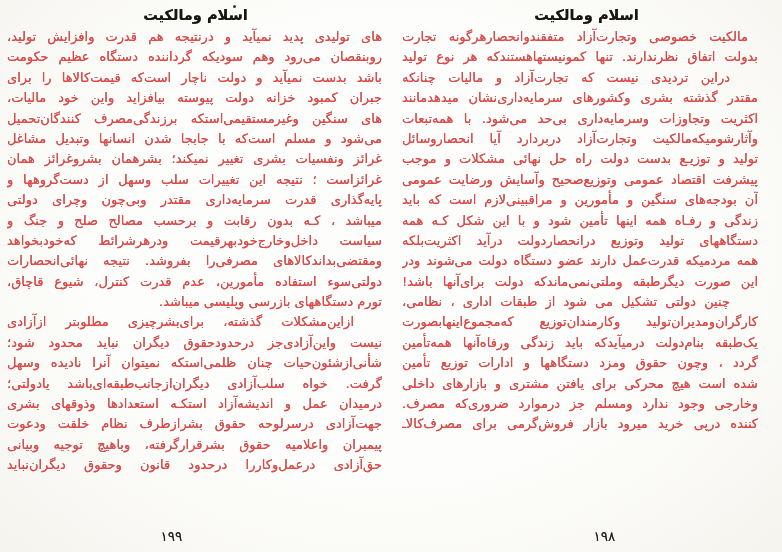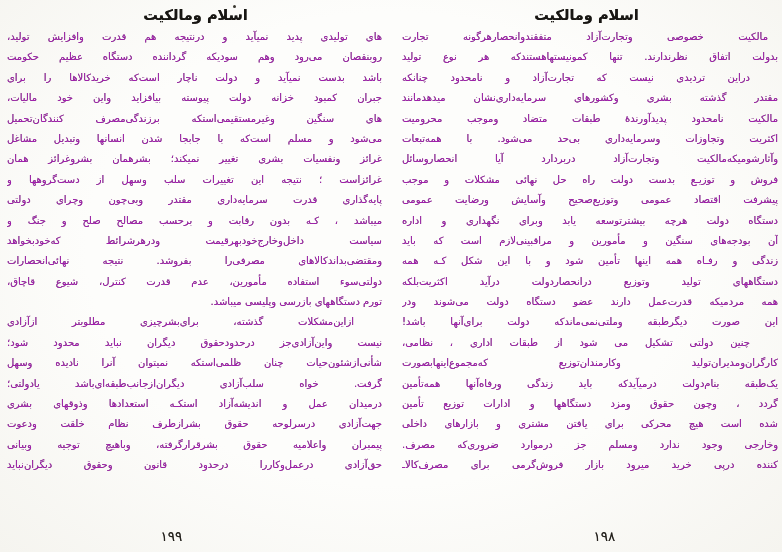--- a/index.html
+++ b/index.html
@@ -26,31 +26,31 @@
     color:#181613;
     padding-top:7px;
     padding-bottom:4px;
     letter-spacing:0.5px;
     text-shadow:0 0 0.4px rgba(20,18,15,.8);
   }
   .text-col {
     direction:rtl;
   }
   .page.left .text-col  { margin:0 9px 0 7px; }
-  .page.right .text-col { margin:0 4px 0 11px; }
+  .page.right .text-col { margin:0 24px 0 11px; }
   .line {
     direction:rtl;
     text-align:justify;
     text-align-last:justify;
     text-justify:inter-word;
-    font-size:10px;
+    font-size:13px;
     line-height:20.4px;
     height:20.4px;
     overflow:hidden;
-    color:#a21caf;
+    color:#ef4444;
     text-shadow:0 0 0.35px rgba(35,32,28,.65);
   }
   .line.flush { text-align-last:right; }
   .line.ind1 { padding-right:10px; }
   .line.ind2 { padding-right:28px; }
   .page-number {
     position:absolute;
     bottom:8px; left:0;
     width:100%;
     text-align:center;
@@ -72,21 +72,21 @@
 <body>
 
 <div class="spread">
 
   <div class="page left">
     <span class="speck"></span>
     <div class="page-header">اسلام ومالکیت</div>
     <div class="text-col">
         <div class="line">های تولیدی پدید نمیآید و درنتیجه هم  قدرت وافزایش تولید،</div>
         <div class="line">روبنقصان می‌رود وهم سودیکه گرداننده دستگاه عظیم حکومت</div>
-        <div class="line">باشد بدست نمیآید و دولت ناچار است‌که خرید‌کالاها را برای</div>
+        <div class="line">باشد بدست نمیآید و دولت ناچار است‌که قیمت‌کالاها را برای</div>
         <div class="line">جبران کمبود خزانه دولت پیوسته بیافزاید واین خود مالیات،</div>
         <div class="line">های سنگین وغیرمستقیمی‌استکه برزندگی‌مصرف کنندگان‌تحمیل</div>
         <div class="line">می‌شود و مسلم است‌که با جابجا شدن انسانها وتبدیل مشاغل</div>
         <div class="line">غرائز ونفسیات بشری تغییر نمیکند؛ بشرهمان بشروغرائز همان</div>
         <div class="line">غرائزاست ؛ نتیجه این تغییرات سلب وسهل از دست‌گروهها و</div>
         <div class="line">پایه‌گذاری قدرت سرمایه‌داری مقتدر وبی‌چون وچرای دولتی</div>
         <div class="line">میباشد ، کـه بدون رقابت و برحسب مصالح صلح و جنگ و</div>
         <div class="line">سیاست داخل‌وخارج‌خودبهرقیمت ودرهرشرائط که‌خودبخواهد</div>
         <div class="line">ومقتضی‌بداندکالاهای مصرفی‌را بفروشد. نتیجه نهائی‌انحصارات</div>
         <div class="line">دولتی‌سوء استفاده مأمورین، عدم قدرت کنترل، شیوع قاچاق،</div>
@@ -101,28 +101,26 @@
         <div class="line">حق‌آزادی درعمل‌وکاررا درحدود قانون وحقوق دیگران‌نباید</div>
       </div>
     <div class="page-number">۱۹۹</div>
   </div>
 
   <div class="page right">
     <div class="page-header">اسلام ومالکیت</div>
     <div class="text-col">
         <div class="line ind1">مالکیت خصوصی وتجارت‌آزاد متفقندوانحصارهرگونه تجارت</div>
         <div class="line">بدولت اتفاق نظرندارند. تنها کمونیستهاهستندکه هر نوع تولید</div>
-        <div class="line ind2">دراین تردیدی نیست که تجارت‌آزاد و نامحدود چنانکه</div>
+        <div class="line ind2">دراین تردیدی نیست که تجارت‌آزاد و مالیات چنانکه</div>
         <div class="line">مقتدر گذشته بشری وکشورهای سرمایه‌داری‌نشان میدهدمانند</div>
-        <div class="line">مالکیت نامحدود پدیدآورندهٔ طبقات متضاد وموجب محرومیت</div>
         <div class="line">اکثریت وتجاوزات وسرمایه‌داری بی‌حد می‌شود. با همه‌تبعات</div>
         <div class="line">وآثارشومیکه‌مالکیت وتجارت‌آزاد دربردارد آیا انحصاروسائل</div>
-        <div class="line">فروش و توزیـع بدست دولت راه حل نهائی مشکلات و موجب</div>
+        <div class="line">تولید و توزیـع بدست دولت راه حل نهائی مشکلات و موجب</div>
         <div class="line">پیشرفت اقتصاد عمومی وتوزیع‌صحیح وآسایش ورضایت عمومی</div>
-        <div class="line">دستگاه دولت هرچه بیشترتوسعه یابد وبرای نگهداری و اداره</div>
         <div class="line">آن بودجه‌های سنگین و مأمورین و مراقبینی‌لازم است که باید</div>
         <div class="line">زندگی و رفـاه همه اینها تأمین شود و با این شکل کـه همه</div>
         <div class="line">دستگاههای تولید وتوزیع درانحصاردولت درآید اکثریت‌بلکه</div>
         <div class="line">همه مردمیکه قدرت‌عمل دارند عضو دستگاه دولت می‌شوند ودر</div>
         <div class="line">این صورت دیگرطبقه وملتی‌نمی‌ماندکه دولت برای‌آنها باشد!</div>
         <div class="line ind2">چنین دولتی تشکیل می شود از طبقات اداری ، نظامی،</div>
         <div class="line">کارگران‌ومدیران‌تولید وکارمندان‌توزیع که‌مجموع‌اینهابصورت</div>
         <div class="line">یک‌طبقه بنام‌دولت درمیآیدکه باید زندگی ورفاه‌آنها همه‌تأمین</div>
         <div class="line">گردد ، وچون حقوق ومزد دستگاهها و ادارات توزیع تأمین</div>
         <div class="line">شده است هیچ محرکی برای یافتن مشتری و بازارهای داخلی</div>

